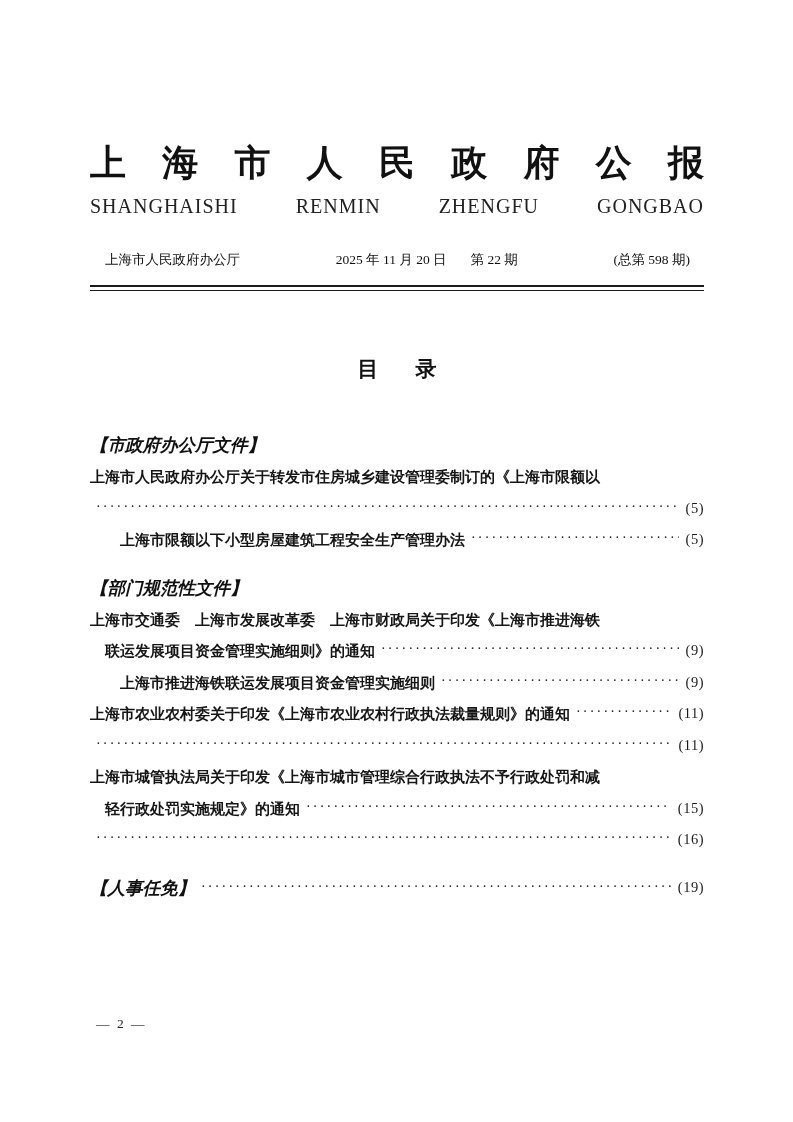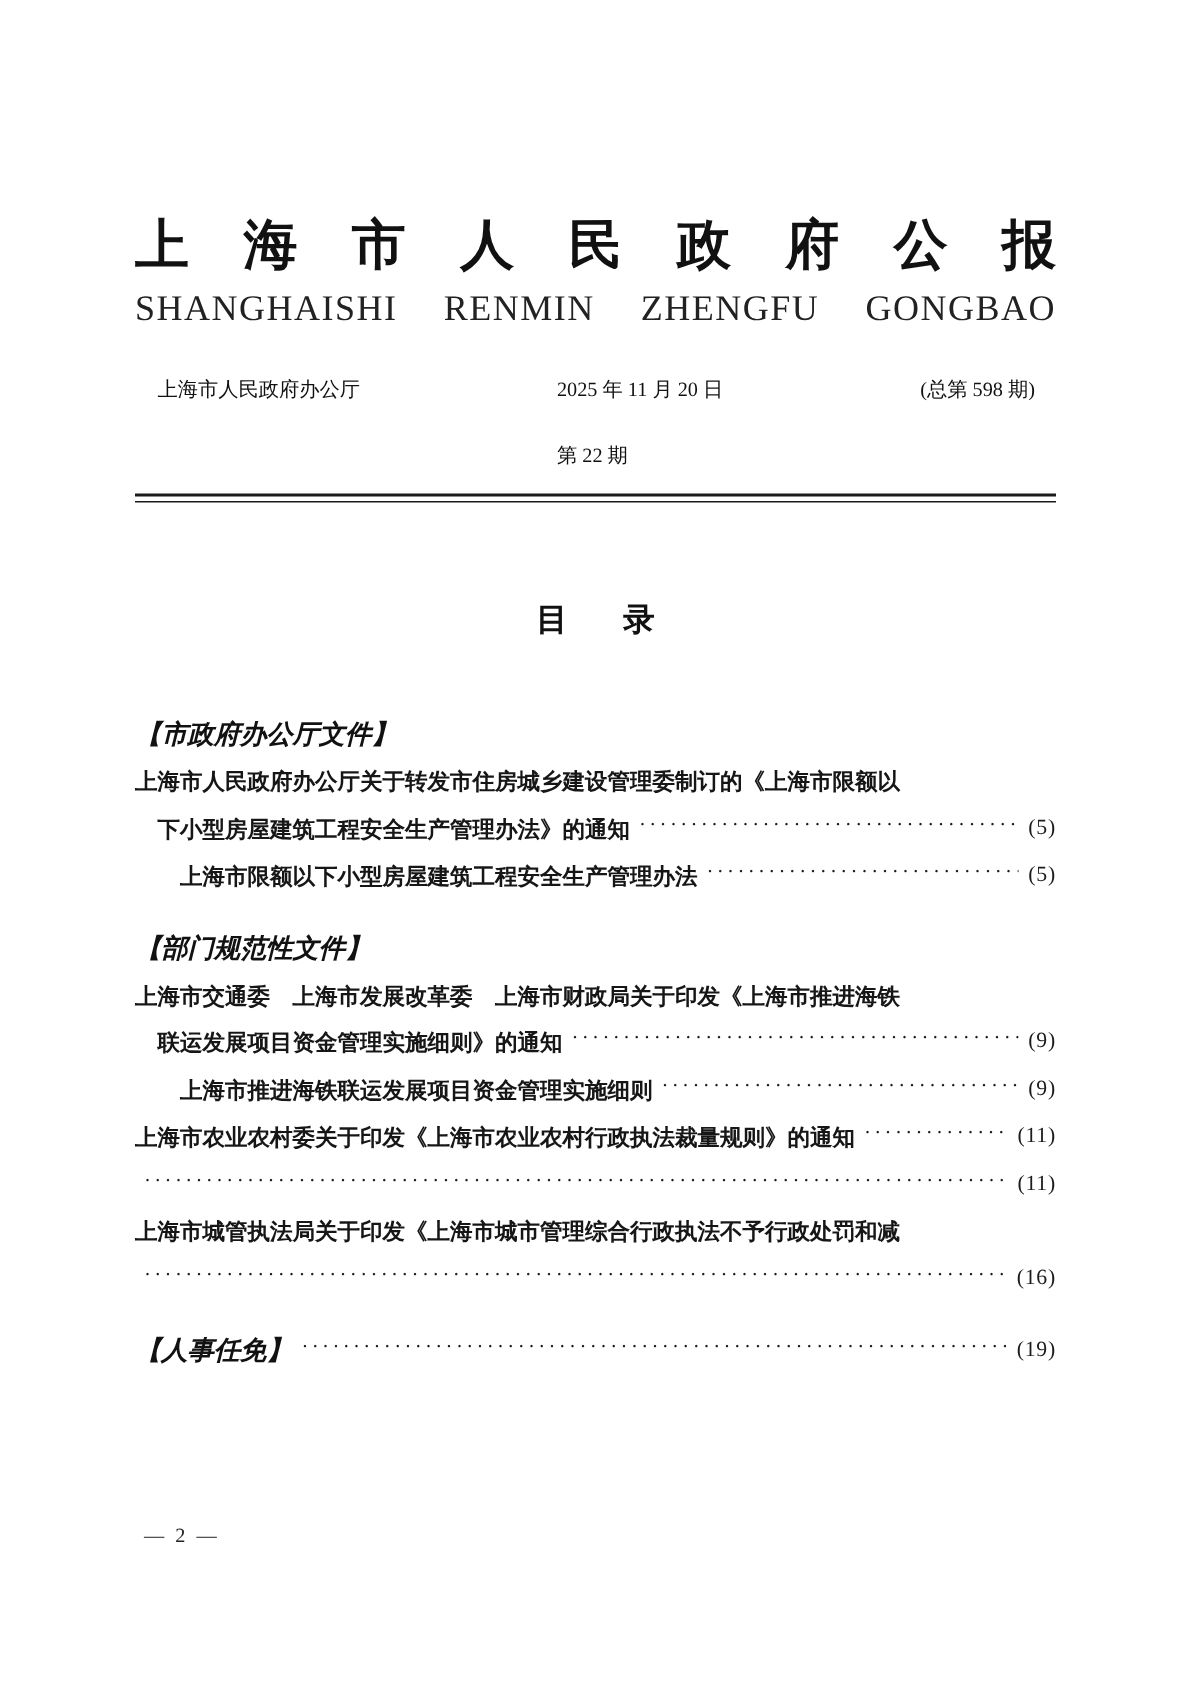--- a/index.html
+++ b/index.html
@@ -24,39 +24,39 @@
     justify-content: space-between;
     font-size: 36px;
     font-weight: 700;
     line-height: 38px;
     color: #111;
   }
   .roman-row {
     display: flex;
     justify-content: space-between;
     margin-top: 13px;
-    font-size: 24px;
+    font-size: 20px;
     line-height: 22px;
     letter-spacing: 1px;
     color: #222;
   }
 
   
   .issue-bar {
     display: flex;
     justify-content: space-between;
     align-items: baseline;
     margin-top: 33px;
     padding: 0 14px 0 15px;
     font-size: 13.5px;
     font-weight: 400;
     line-height: 20px;
     color: #111;
   }
-  .date-group { display: flex; gap: 24px; flex-direction: column; }
+  .date-group { display: flex; gap: 24px; }
 
   .double-rule {
     margin-top: 15px;
     height: 3px;
     border-top: 2px solid #1a1a1a;
     border-bottom: 1px solid #1a1a1a;
   }
 
   
   .toc-title {
@@ -171,21 +171,20 @@
     <div class="toc">
 
       <div class="section-heading first">
         <span class="h-label">【市政府办公厅文件】</span>
       </div>
       <div class="toc-lines">
         <div class="toc-line">
           <span class="t">上海市人民政府办公厅关于转发市住房城乡建设管理委制订的《上海市限额以</span>
         </div>
         <div class="toc-line">
-          <span class="t ind-1">下小型房屋建筑工程安全生产管理办法》的通知</span>
           <span class="dots"></span>
           <span class="pg">(5)</span>
         </div>
         <div class="toc-line">
           <span class="t ind-2">上海市限额以下小型房屋建筑工程安全生产管理办法</span>
           <span class="dots"></span>
           <span class="pg">(5)</span>
         </div>
       </div>
 
@@ -210,20 +209,25 @@
           <span class="t">上海市农业农村委关于印发《上海市农业农村行政执法裁量规则》的通知</span>
           <span class="dots"></span>
           <span class="pg">(11)</span>
         </div>
         <div class="toc-line">
           <span class="dots"></span>
           <span class="pg">(11)</span>
         </div>
         <div class="toc-line">
           <span class="t">上海市城管执法局关于印发《上海市城市管理综合行政执法不予行政处罚和减</span>
+        </div>
+        <div class="toc-line">
+          <span class="t ind-1">轻行政处罚实施规定》的通知</span>
+          <span class="dots"></span>
+          <span class="pg">(15)</span>
         </div>
         <div class="toc-line">
           <span class="dots"></span>
           <span class="pg">(16)</span>
         </div>
       </div>
 
       <div class="section-heading">
         <span class="h-label">【人事任免】</span>
         <span class="dots"></span>

